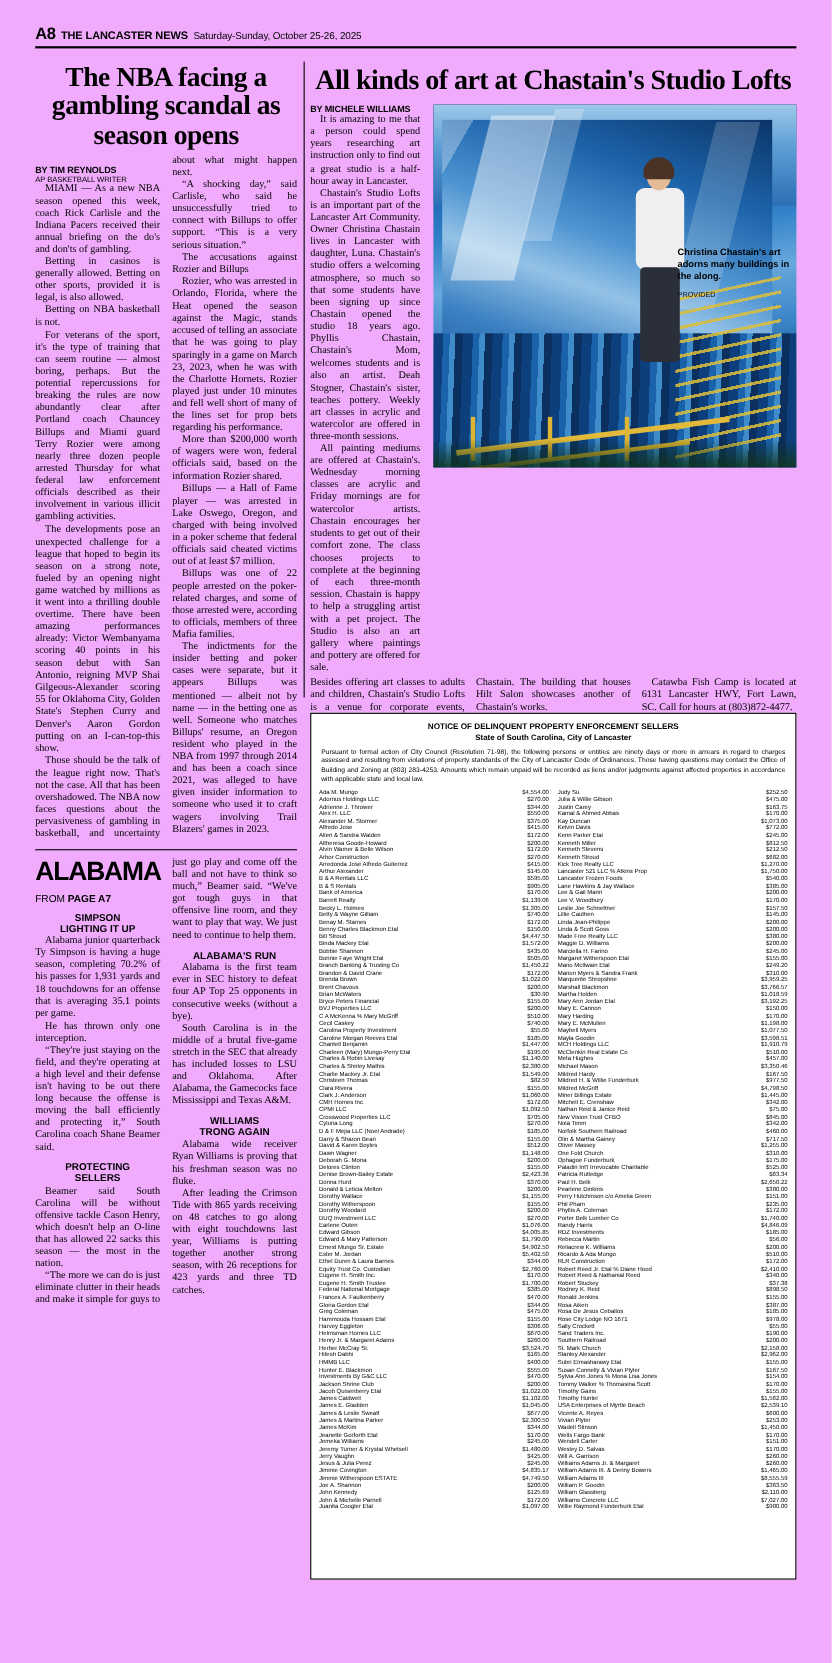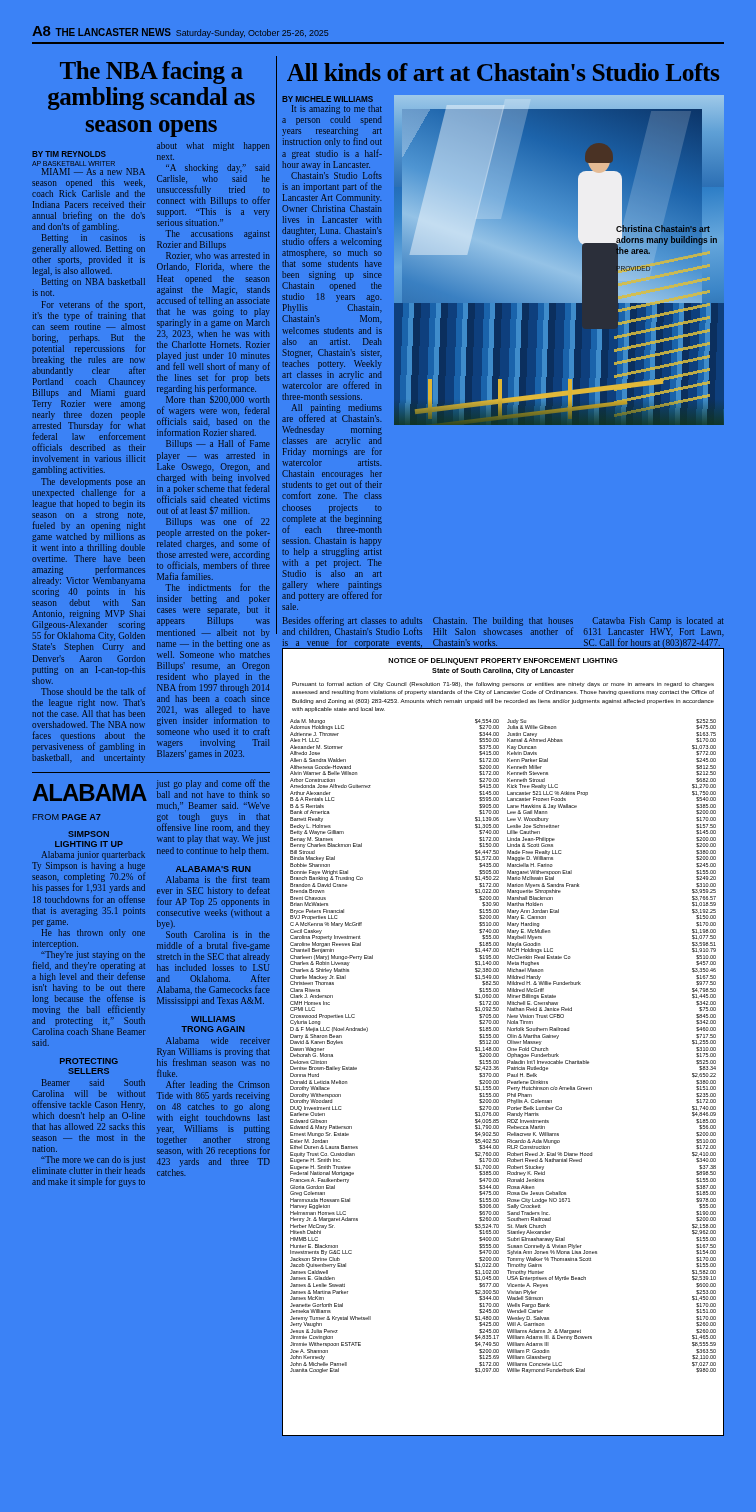--- a/index.html
+++ b/index.html
@@ -1,18 +1,18 @@
 <!DOCTYPE html>
 <html><head>
 <meta charset="utf-8">
 <title>The Lancaster News A8</title>
 <style>
   html,body{margin:0;padding:0;background:#ffffff;}
   body{width:756px;height:1512px;font-family:"Liberation Serif",serif;color:#000;overflow:hidden;}
-  .page{position:relative;width:756px;height:1512px;background:#3b82f6;}
+  .page{position:relative;width:756px;height:1512px;background:#f0abfc;}
 
   
   .masthead{position:absolute;left:32px;top:22px;width:692px;}
   .mast-line{display:flex;align-items:baseline;gap:5px;}
   .mast-page{font-family:"Liberation Sans",sans-serif;font-weight:bold;font-size:15px;letter-spacing:-.4px;}
   .mast-paper{font-family:"Liberation Sans",sans-serif;font-weight:bold;font-size:10px;letter-spacing:-.1px;}
   .mast-date{font-family:"Liberation Sans",sans-serif;font-size:9px;letter-spacing:-.1px;}
   .mast-rule{margin-top:3px;border-top:2.2px solid #000;width:692px;}
 
   
@@ -206,26 +206,26 @@
     <div class="body3" style="margin-top:3px;">
       <p class="noindent">Besides offering art classes to adults and children, Chastain's Studio Lofts is a venue for corporate events, weddings, baby showers, and special birthdays.</p>
       <p>Chastain has completed beautification projects for the town of Lancaster. Her artwork also adorns some businesses. Catawba Fish Camp has several murals painted by Chastain. The building that houses Hilt Salon showcases another of Chastain's works.</p>
       <p>To find out more about Chastain's Studio Lofts located at 107 S Mail St., Lancaster, SC, visit her website ChastainStudio.com. Follow her on Facebook for updates on classes: chastain's studio lofts/lancaster SC or call (803) 804-3659.</p>
       <p>Catawba Fish Camp is located at 6131 Lancaster HWY, Fort Lawn, SC. Call for hours at (803)872-4477.</p>
       <p>The Van Wyck Hilt Salon is at 4889 Charlotte Hwy, Lancaster, SC. The phone number is (803)285-5678. Fort Mill Hilt is located at 837 Stockbridge Drive, Fort Mill, SC. Their number is (803) 802-7275.</p>
     </div>
   </div>
 
   <div class="caption-block">
-    <div class="cap-text">Christina Chastain's art adorns many buildings in the area.</div>
+    <div class="cap-text">Christina Chastain's art adorns many buildings in the along.</div>
     <div class="cap-src">PROVIDED</div>
   </div>
 
   <div class="notice">
-    <div class="notice-title">NOTICE OF DELINQUENT PROPERTY ENFORCEMENT LIGHTING</div>
+    <div class="notice-title">NOTICE OF DELINQUENT PROPERTY ENFORCEMENT SELLERS</div>
     <div class="notice-sub">State of South Carolina, City of Lancaster</div>
     <div class="notice-para">Pursuant to formal action of City Council (Resolution 71-98), the following persons or entities are ninety days or more in arrears in regard to charges assessed and resulting from violations of property standards of the City of Lancaster Code of Ordinances. Those having questions may contact the Office of Building and Zoning at (803) 283-4253. Amounts which remain unpaid will be recorded as liens and/or judgments against affected properties in accordance with applicable state and local law.</div>
     <div class="acct-cols">
       <div class="acct-col" id="acct-col-0">
           <div class="acct-row">
             <span class="acct-name">Ada M. Mungo</span>
             <span class="acct-amt">$4,554.00</span>
           </div>
           <div class="acct-row">
             <span class="acct-name">Adornus Holdings LLC</span>

